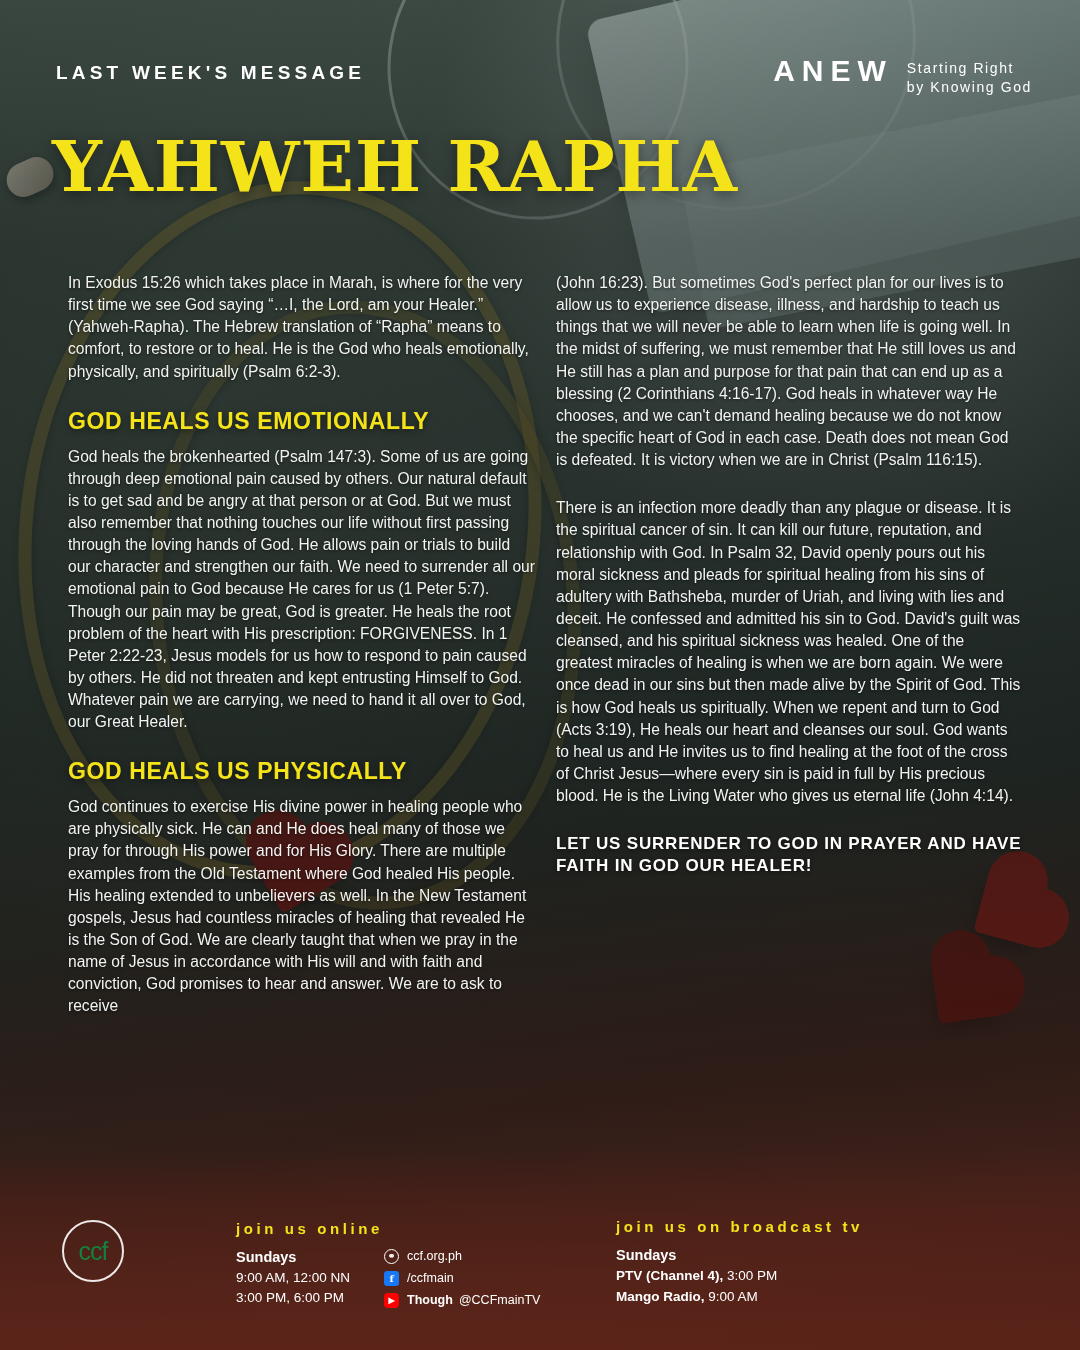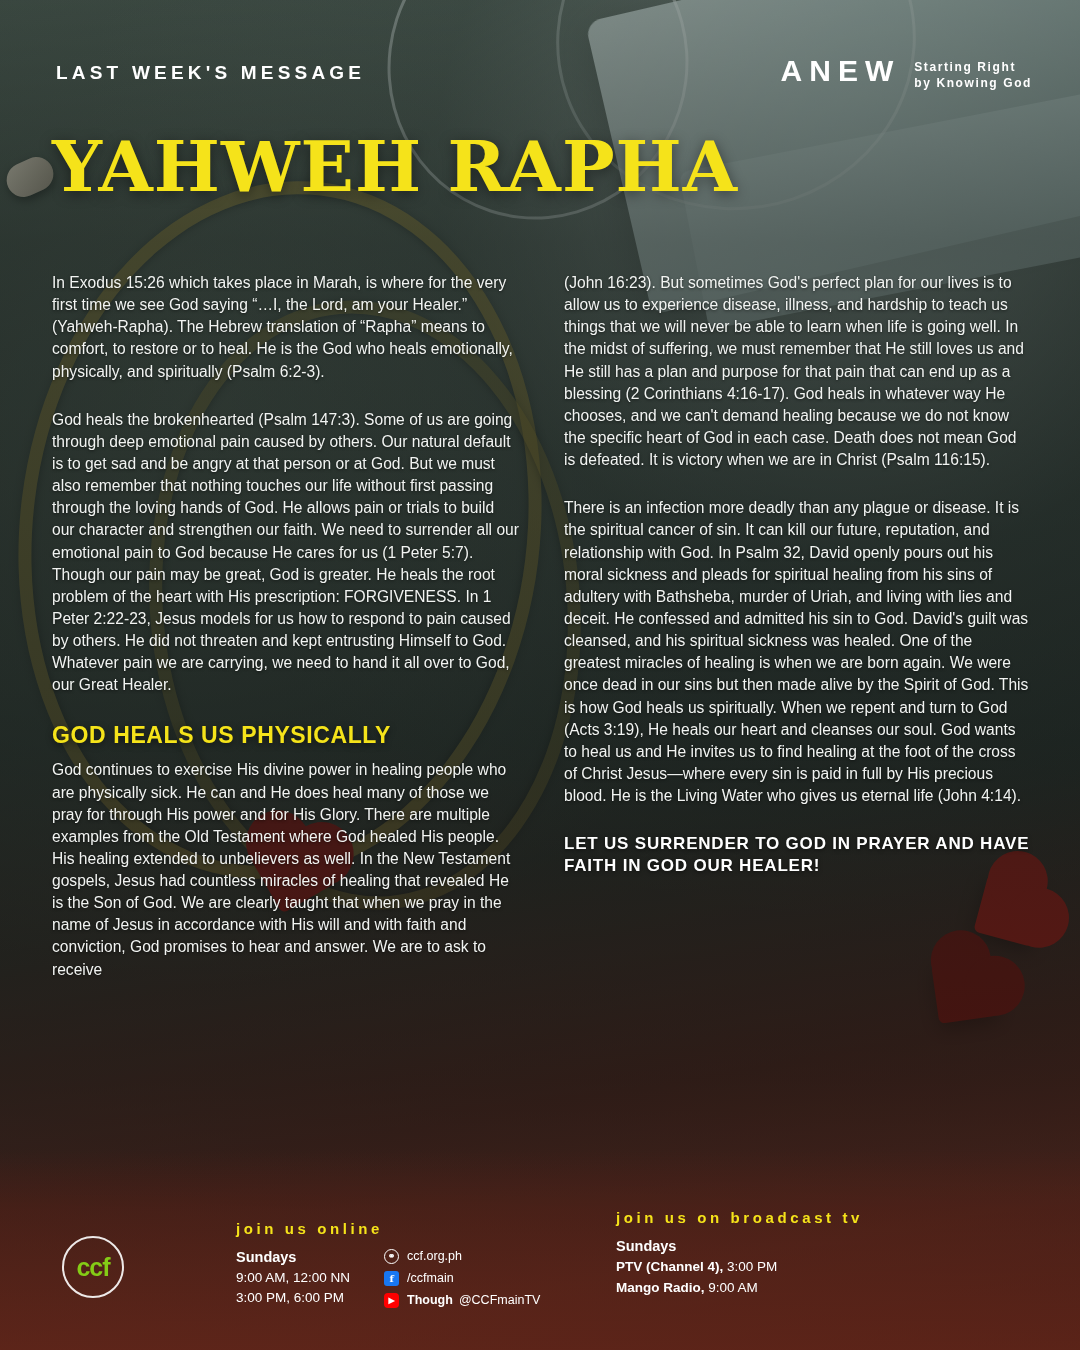--- a/index.html
+++ b/index.html
@@ -108,35 +108,35 @@
     position: absolute; left: 56px; top: 62px;
     color: #ffffff; font-size: 19px; font-weight: 700;
     letter-spacing: 4.2px; text-transform: uppercase;
   }
 
   .brand { position: absolute; right: 48px; top: 56px; display: flex; align-items: flex-start; gap: 14px; }
   .brand-word {
     color: #ffffff; font-size: 30px; font-weight: 700; letter-spacing: 7px; line-height: 1;
   }
   .brand-tag {
-    color: #ffffff; font-size: 12px; font-weight: 700; letter-spacing: 1.6px;
+    color: #ffffff; font-size: 14px; font-weight: 400; letter-spacing: 1.6px;
     line-height: 1.35; padding-top: 3px;
   }
 
   .title {
     position: absolute; left: 52px; top: 132px; width: 990px;
     color: #f5e31a;
     font-family: "DejaVu Serif", serif;
     font-size: 70px; font-weight: 700;
     letter-spacing: 1px; line-height: 1;
     text-transform: uppercase;
     text-shadow: 0 3px 14px rgba(0,0,0,0.45);
   }
 
-  .cols { position: absolute; left: 52px; top: 272px; width: 980px; display: flex; gap: 44px; }
+  .cols { position: absolute; left: 68px; top: 272px; width: 980px; display: flex; gap: 20px; }
   .col { width: 468px; }
 
   .body-text {
     color: #f2f4f2; font-size: 15.6px; line-height: 1.42;
     text-shadow: 0 1px 3px rgba(0,0,0,0.55);
     margin-bottom: 26px;
   }
   .section-head {
     color: #f5e31a;
     font-size: 23px; font-weight: 700; line-height: 1.08;
@@ -146,30 +146,30 @@
   }
   .closing {
     color: #ffffff; font-size: 17px; font-weight: 700; line-height: 1.28;
     letter-spacing: 0.8px; text-transform: uppercase; margin-top: 16px;
     text-shadow: 0 1px 4px rgba(0,0,0,0.6);
   }
 
   
   .footer { position: absolute; left: 0; right: 0; bottom: 0; height: 190px; }
   .ccf-logo {
-    position: absolute; left: 62px; bottom: 52px;
+    position: absolute; left: 62px; bottom: 68px;
     width: 62px; height: 62px; border-radius: 50%;
     border: 2.5px solid rgba(255,255,255,0.9);
     display: flex; align-items: center; justify-content: center;
-    color: #84cc16; font-size: 25px; font-weight: 700; letter-spacing: -1px;
+    color: #15803d; font-size: 25px; font-weight: 400; letter-spacing: -1px;
     font-family: "Liberation Sans", sans-serif;
   }
   .foot-col { position: absolute; color: #ffffff; }
   .foot-online { left: 236px; bottom: 42px; width: 350px; }
-  .foot-tv { left: 616px; bottom: 51px; width: 440px; }
+  .foot-tv { left: 616px; bottom: 42px; width: 440px; }
 
   .foot-head {
     color: #f5e31a; font-size: 15px; font-weight: 700;
     letter-spacing: 3.6px; text-transform: lowercase; margin-bottom: 12px;
   }
   .foot-sub { font-size: 14.5px; font-weight: 700; margin-bottom: 3px; }
   .online-grid { display: flex; gap: 34px; }
   .times { line-height: 1.5; font-size: 13.5px; }
   .socials { display: flex; flex-direction: column; gap: 7px; font-size: 12.5px; }
   .social-row { display: flex; align-items: center; gap: 8px; }
@@ -216,20 +216,21 @@
       </div>
     </div>
 
     <h1 class="title">Yahweh Rapha</h1>
 
     <div class="cols">
 
       <div class="col">
         <p class="body-text">In Exodus 15:26 which takes place in Marah, is where for the very first time we see God saying “…I, the Lord, am your Healer.” (Yahweh-Rapha). The Hebrew translation of “Rapha” means to comfort, to restore or to heal. He is the God who heals emotionally, physically, and spiritually (Psalm 6:2-3).</p>
 
+        <h2 class="section-head">GOD HEALS US EMOTIONALLY</h2>
         <p class="body-text">God heals the brokenhearted (Psalm 147:3). Some of us are going through deep emotional pain caused by others. Our natural default is to get sad and be angry at that person or at God. But we must also remember that nothing touches our life without first passing through the loving hands of God. He allows pain or trials to build our character and strengthen our faith. We need to surrender all our emotional pain to God because He cares for us (1 Peter 5:7). Though our pain may be great, God is greater. He heals the root problem of the heart with His prescription: FORGIVENESS. In 1 Peter 2:22-23, Jesus models for us how to respond to pain caused by others. He did not threaten and kept entrusting Himself to God. Whatever pain we are carrying, we need to hand it all over to God, our Great Healer.</p>
 
         <h2 class="section-head">GOD HEALS US PHYSICALLY</h2>
         <p class="body-text">God continues to exercise His divine power in healing people who are physically sick. He can and He does heal many of those we pray for through His power and for His Glory. There are multiple examples from the Old Testament where God healed His people. His healing extended to unbelievers as well. In the New Testament gospels, Jesus had countless miracles of healing that revealed He is the Son of God. We are clearly taught that when we pray in the name of Jesus in accordance with His will and with faith and conviction, God promises to hear and answer. We are to ask to receive</p>
       </div>
 
       <div class="col">
         <p class="body-text">(John 16:23). But sometimes God's perfect plan for our lives is to allow us to experience disease, illness, and hardship to teach us things that we will never be able to learn when life is going well. In the midst of suffering, we must remember that He still loves us and He still has a plan and purpose for that pain that can end up as a blessing (2 Corinthians 4:16-17). God heals in whatever way He chooses, and we can't demand healing because we do not know the specific heart of God in each case. Death does not mean God is defeated. It is victory when we are in Christ (Psalm 116:15).</p>
 
         <p class="body-text">There is an infection more deadly than any plague or disease. It is the spiritual cancer of sin. It can kill our future, reputation, and relationship with God. In Psalm 32, David openly pours out his moral sickness and pleads for spiritual healing from his sins of adultery with Bathsheba, murder of Uriah, and living with lies and deceit. He confessed and admitted his sin to God. David's guilt was cleansed, and his spiritual sickness was healed. One of the greatest miracles of healing is when we are born again. We were once dead in our sins but then made alive by the Spirit of God. This is how God heals us spiritually. When we repent and turn to God (Acts 3:19), He heals our heart and cleanses our soul. God wants to heal us and He invites us to find healing at the foot of the cross of Christ Jesus—where every sin is paid in full by His precious blood. He is the Living Water who gives us eternal life (John 4:14).</p>

